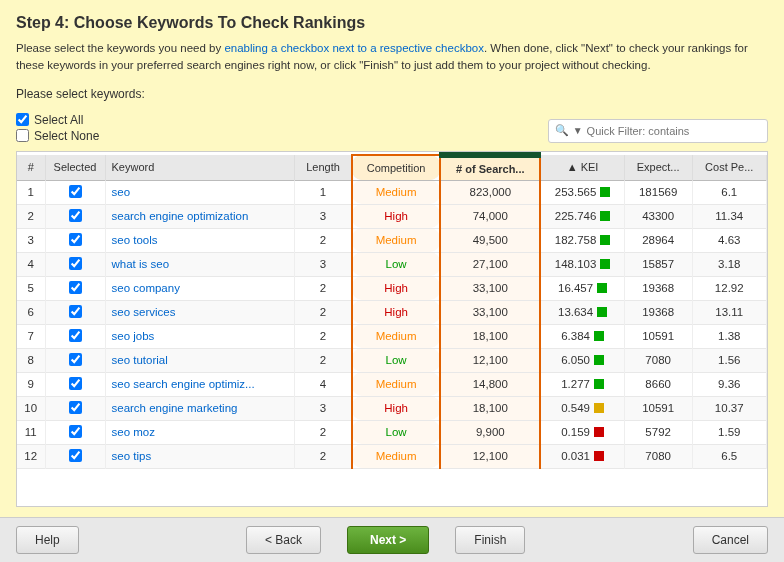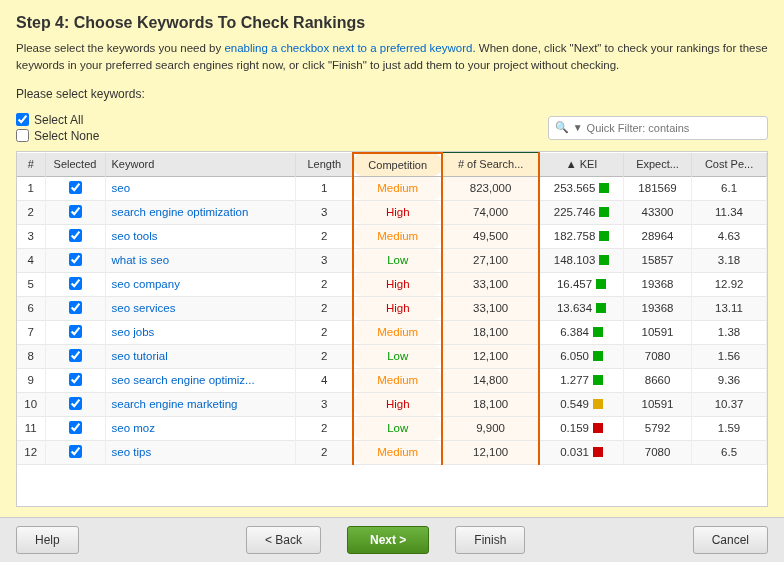--- a/index.html
+++ b/index.html
@@ -35,21 +35,21 @@
     .description .highlight {
       color: #0066cc;
     }
     .select-label {
       font-size: 12px;
       color: #333;
       margin-bottom: 12px;
     }
     .controls-row {
       display: flex;
-      align-items: center;
+      align-items: flex-end;
       justify-content: space-between;
       margin-bottom: 8px;
     }
     .checkbox-group {
       display: flex;
       flex-direction: column;
       gap: 2px;
     }
     .checkbox-item {
       display: flex;
@@ -214,31 +214,32 @@
       padding: 6px 22px;
     }
     .header-highlight {
       background: #fff0d0 !important;
       border-top: 2px solid #e06000;
       border-left: 2px solid #e06000;
       border-right: 2px solid #e06000;
     }
     .header-highlight2 {
       background: #fff0d0 !important;
-      border-top: 1px solid #14532d;
+      border-top: 6px solid #14532d;
       border-right: 2px solid #e06000;
+      font-weight: bold;
     }
   </style>
 </head>
 <body>
 
 <div class="main-container">
   <div class="step-title">Step 4: Choose Keywords To Check Rankings</div>
   <p class="description">
-    Please select the keywords you need by <span class="highlight">enabling a checkbox next to a preferred keyword</span>. When done, click "Next" to check your rankings for these keywords in your preferred search engines right now, or click "Finish" to just add them to your project without checking.
+    Please select the keywords you need by <span class="highlight">enabling a checkbox next to a respective checkbox</span>. When done, click "Next" to check your rankings for these keywords in your preferred search engines right now, or click "Finish" to just add them to your project without checking.
   </p>
 
   <div class="select-label">Please select keywords:</div>
 
   <div class="controls-row">
     <div class="checkbox-group">
       <div class="checkbox-item">
         <input type="checkbox" id="selectAll" checked="" style="">
         <label for="selectAll">Select All</label>
       </div>

